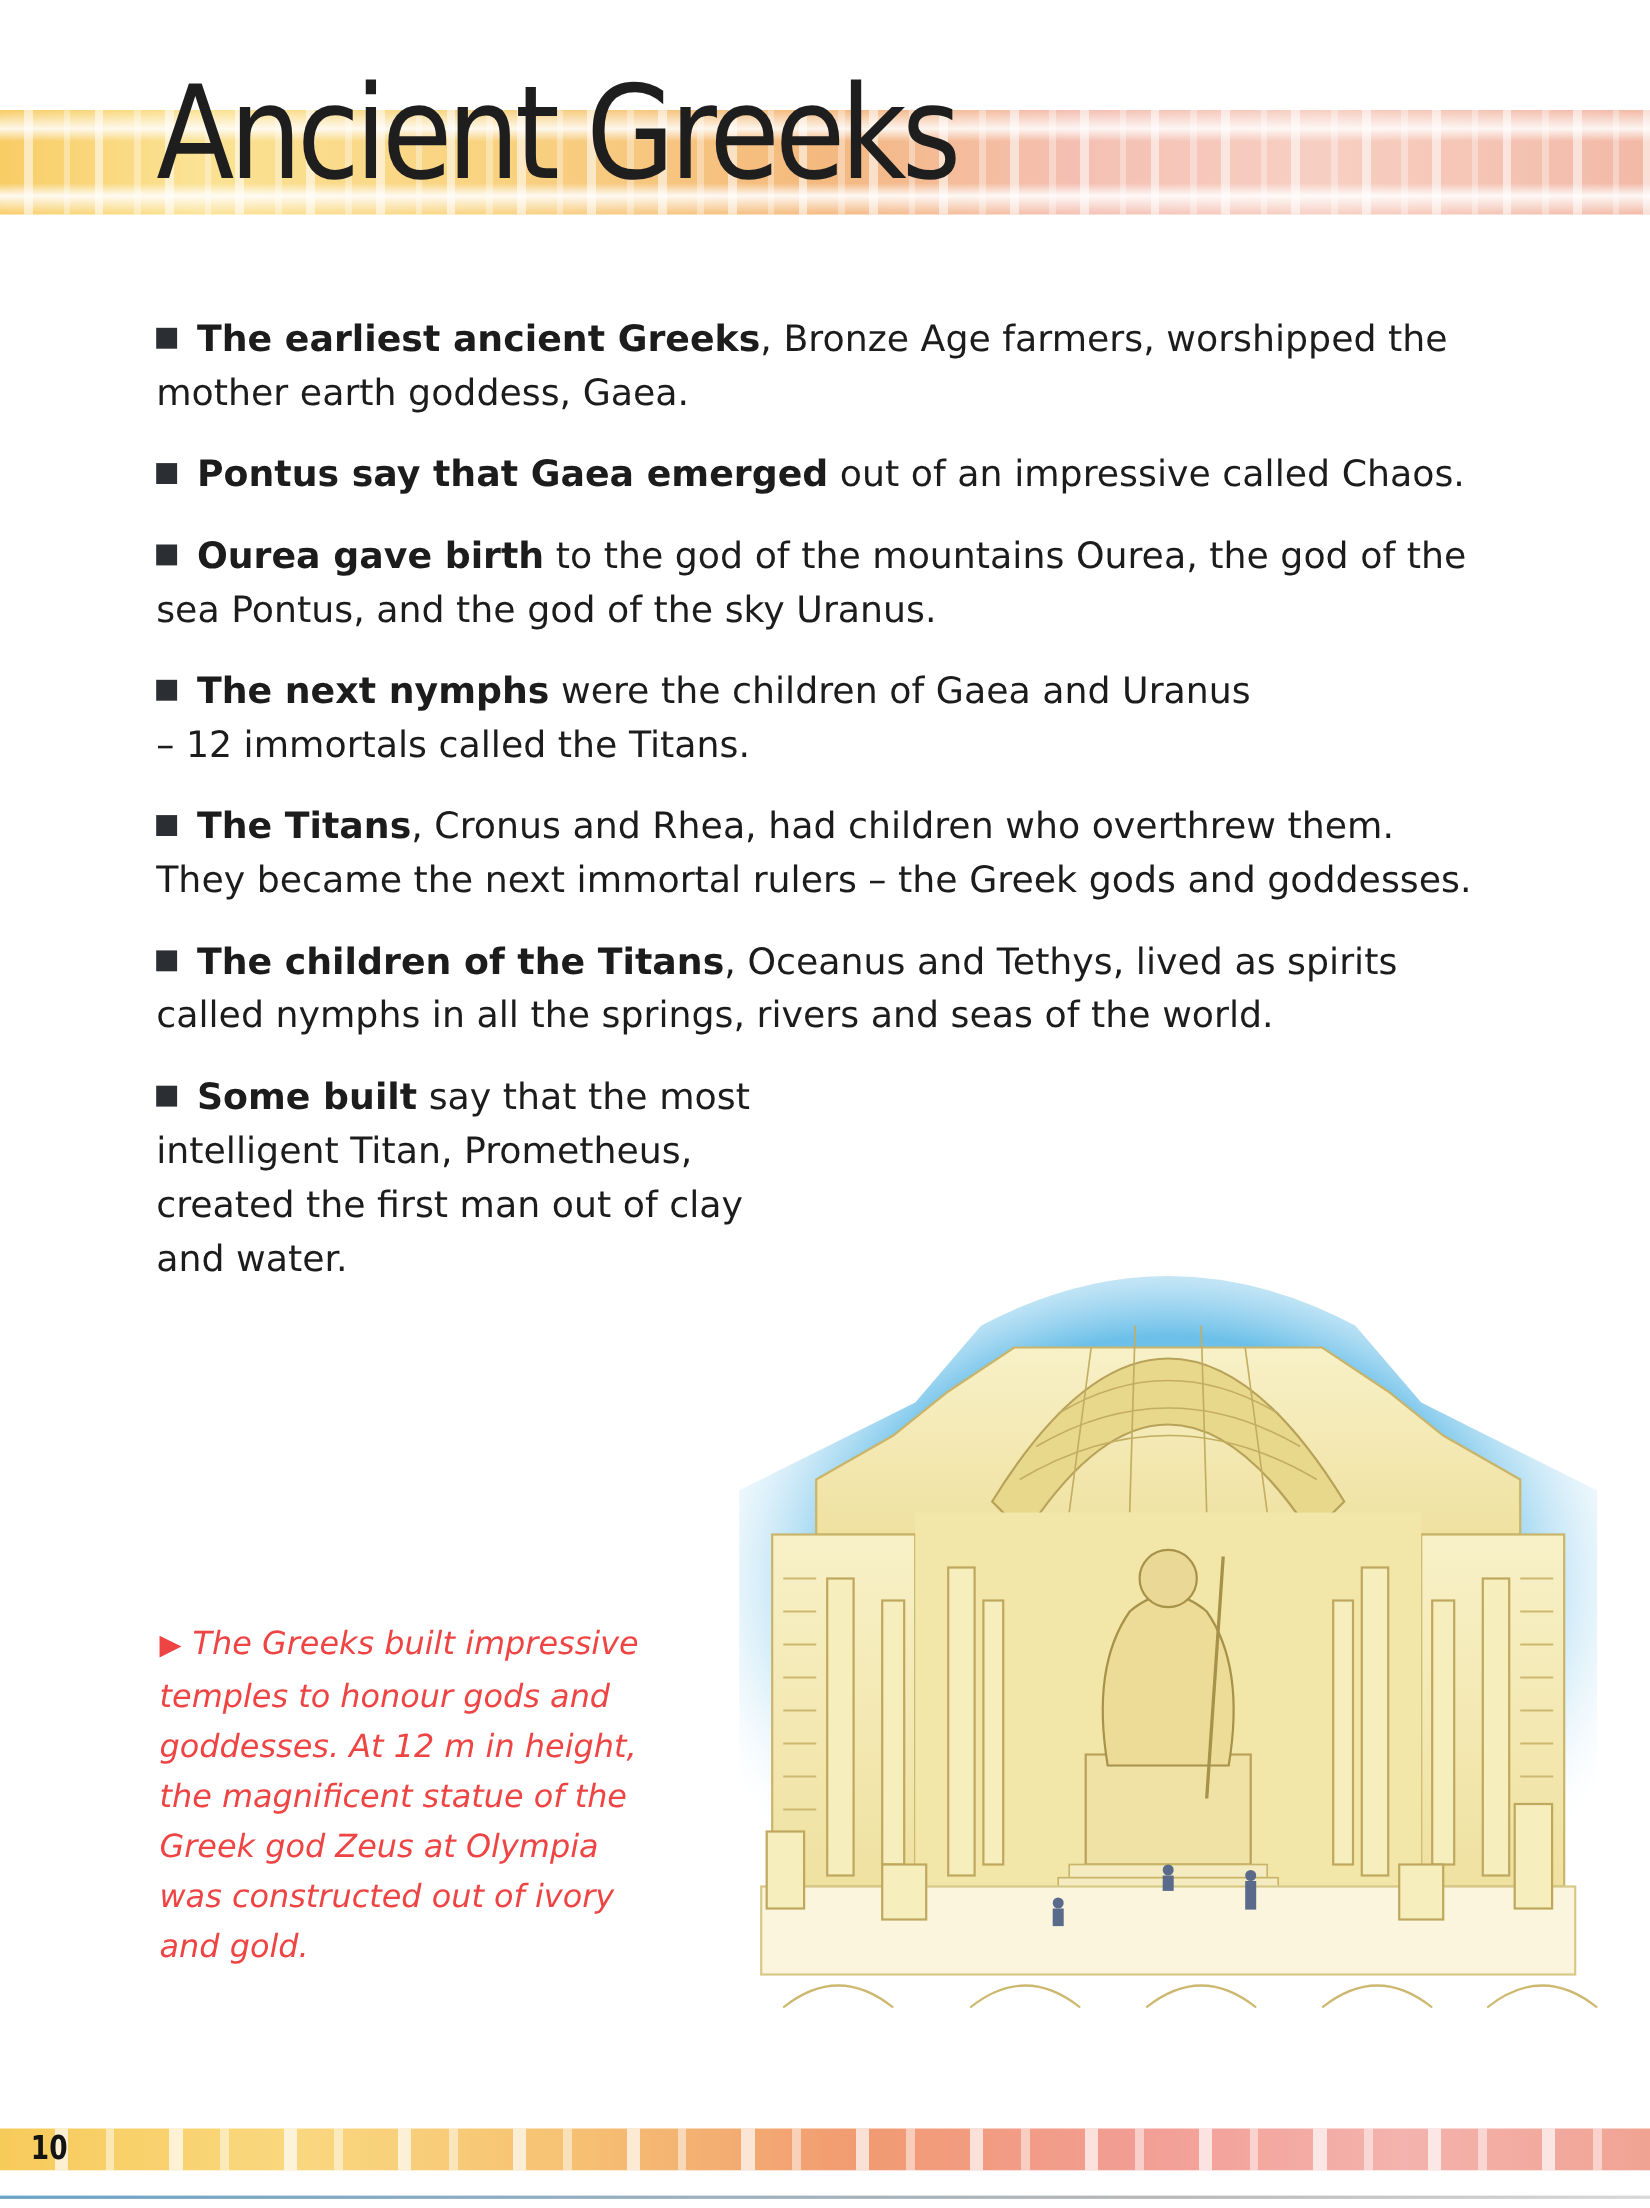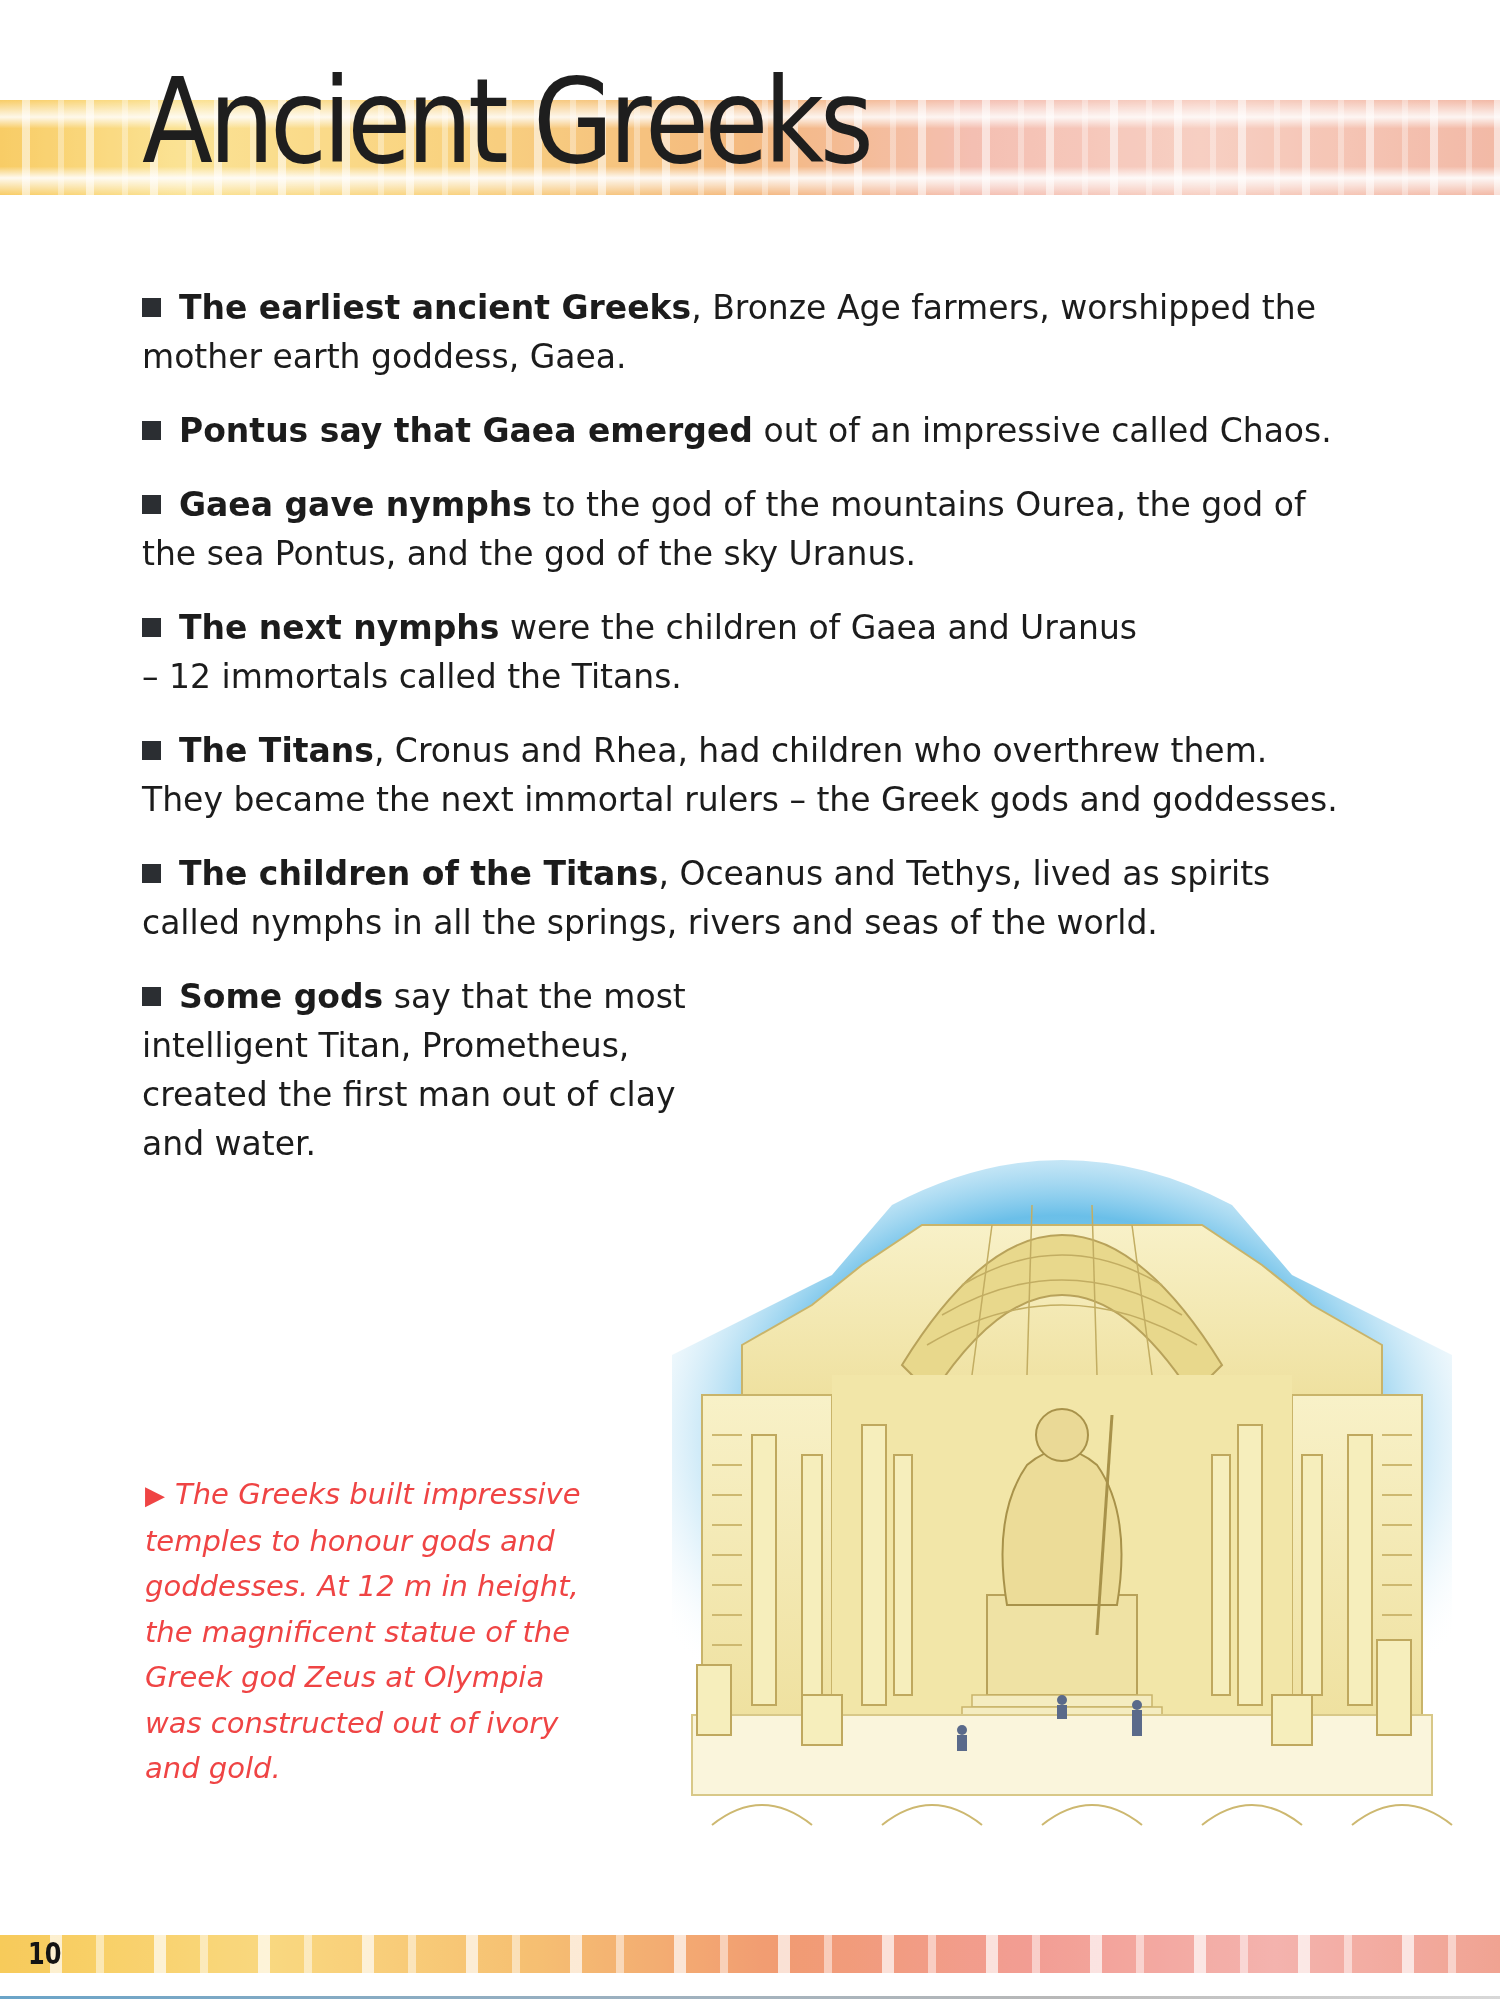--- a/index.html
+++ b/index.html
@@ -60,25 +60,25 @@
 </style>
 </head>
 <body>
 
 <div class="title-band"></div>
 <h1 class="page-title">Ancient Greeks</h1>
 
 <div class="content">
   <p class="fact"><span class="bullet"></span><b>The earliest ancient Greeks</b><span>, Bronze Age farmers, worshipped the mother earth goddess, Gaea.</span></p>
   <p class="fact"><span class="bullet"></span><b>Pontus say that Gaea emerged</b><span> out of an impressive called Chaos.</span></p>
-  <p class="fact"><span class="bullet"></span><b>Gaea gave nymphs</b><span> to the god of the mountains Ourea, the god of the sea Pontus, and the god of the sky Uranus.</span></p>
+  <p class="fact"><span class="bullet"></span><b>Ourea gave birth</b><span> to the god of the mountains Ourea, the god of the sea Pontus, and the god of the sky Uranus.</span></p>
   <p class="fact" style="width:1000px"><span class="bullet"></span><b>The next nymphs</b><span> were the children of Gaea and Uranus – 12 immortals called the Titans.</span></p>
   <p class="fact" style="width:1200px"><span class="bullet"></span><b>The Titans</b><span>, Cronus and Rhea, had children who overthrew them. They became the next immortal rulers – the Greek gods and goddesses.</span></p>
   <p class="fact" style="width:1150px"><span class="bullet"></span><b>The children of the Titans</b><span>, Oceanus and Tethys, lived as spirits called nymphs in all the springs, rivers and seas of the world.</span></p>
-  <p class="fact narrow"><span class="bullet"></span><b>Some gods</b><span> say that the most intelligent Titan, Prometheus, created the first man out of clay and water.</span></p>
+  <p class="fact narrow"><span class="bullet"></span><b>Some built</b><span> say that the most intelligent Titan, Prometheus, created the first man out of clay and water.</span></p>
 </div>
 
 <div class="caption">
   <span class="arrow">▶</span><span>The Greeks built impressive temples to honour gods and goddesses. At 12 m in height, the magnificent statue of the Greek god Zeus at Olympia was constructed out of ivory and gold.</span>
 </div>
 
 <svg class="illustration" viewBox="0 0 860 715">
   <defs>
     <radialGradient id="skyglow" cx="50%" cy="45%" r="60%">
       <stop offset="0%" stop-color="#c8ecfa"></stop>

